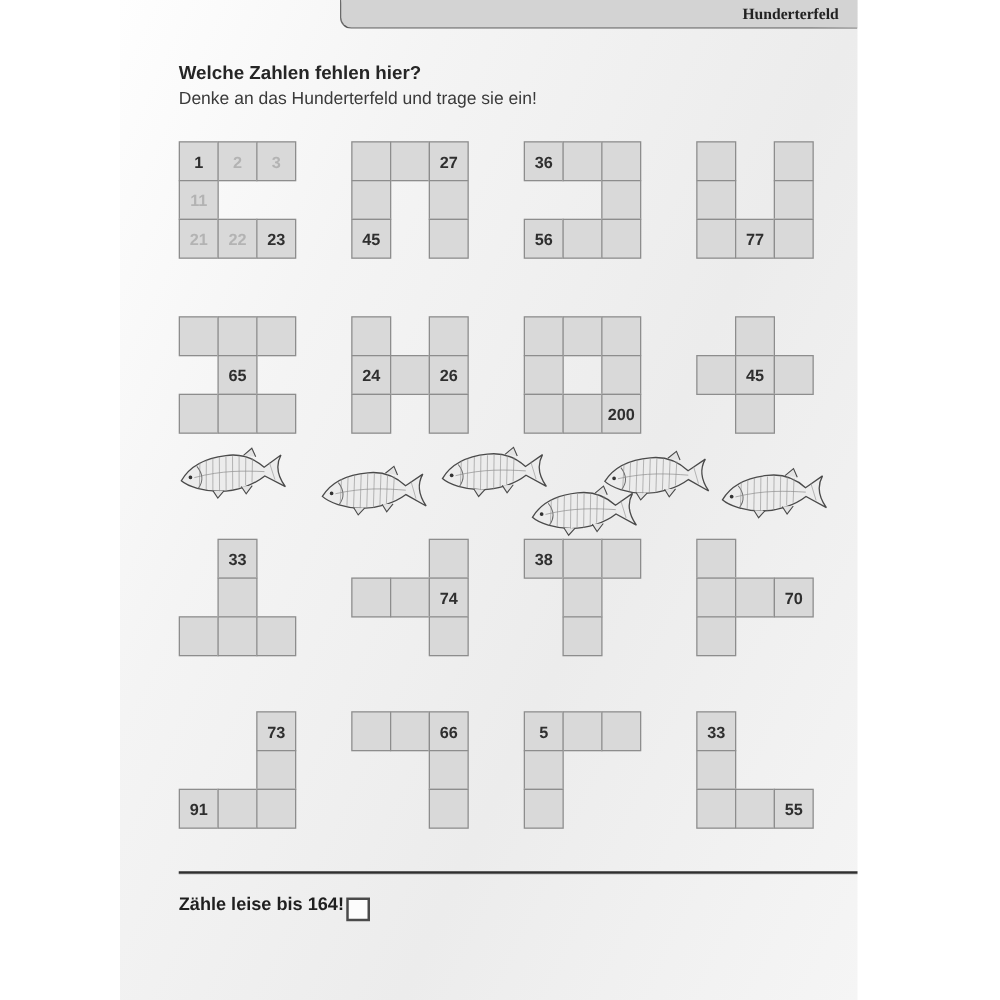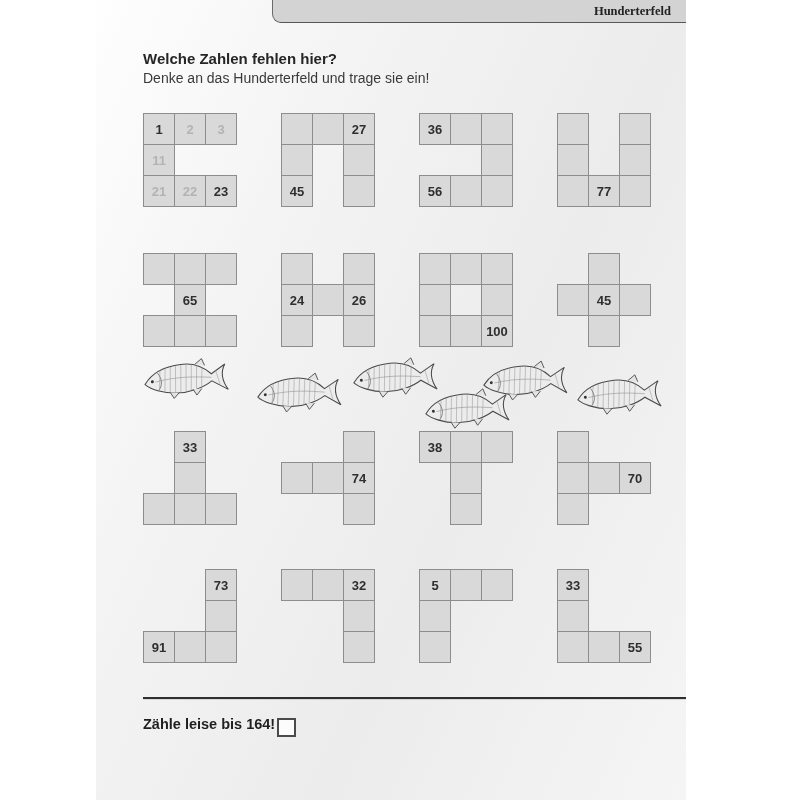--- a/index.html
+++ b/index.html
@@ -112,21 +112,21 @@
         <div class="cell" style="left: 62px; top: 62px;"></div>
       </div>
       <div class="puzzle" style="left: 323px; top: 253px;">
         <div class="cell" style="left: 0px; top: 0px;"></div>
         <div class="cell" style="left: 31px; top: 0px;"></div>
         <div class="cell" style="left: 62px; top: 0px;"></div>
         <div class="cell" style="left: 0px; top: 31px;"></div>
         <div class="cell" style="left: 62px; top: 31px;"></div>
         <div class="cell" style="left: 0px; top: 62px;"></div>
         <div class="cell" style="left: 31px; top: 62px;"></div>
-        <div class="cell" style="left: 62px; top: 62px;">100</div>
+        <div class="cell" style="left: 62px; top: 62px;">200</div>
       </div>
       <div class="puzzle" style="left: 461px; top: 253px;">
         <div class="cell" style="left: 31px; top: 0px;"></div>
         <div class="cell" style="left: 0px; top: 31px;"></div>
         <div class="cell" style="left: 31px; top: 31px;">45</div>
         <div class="cell" style="left: 62px; top: 31px;"></div>
         <div class="cell" style="left: 31px; top: 62px;"></div>
       </div>
       <div class="puzzle" style="left: 47px; top: 431px;">
         <div class="cell" style="left: 31px; top: 0px;">33</div>
@@ -159,21 +159,21 @@
       <div class="puzzle" style="left: 47px; top: 569px;">
         <div class="cell" style="left: 62px; top: 0px;">73</div>
         <div class="cell" style="left: 62px; top: 31px;"></div>
         <div class="cell" style="left: 0px; top: 62px;">91</div>
         <div class="cell" style="left: 31px; top: 62px;"></div>
         <div class="cell" style="left: 62px; top: 62px;"></div>
       </div>
       <div class="puzzle" style="left: 185px; top: 569px;">
         <div class="cell" style="left: 0px; top: 0px;"></div>
         <div class="cell" style="left: 31px; top: 0px;"></div>
-        <div class="cell" style="left: 62px; top: 0px;">32</div>
+        <div class="cell" style="left: 62px; top: 0px;">66</div>
         <div class="cell" style="left: 62px; top: 31px;"></div>
         <div class="cell" style="left: 62px; top: 62px;"></div>
       </div>
       <div class="puzzle" style="left: 323px; top: 569px;">
         <div class="cell" style="left: 0px; top: 0px;">5</div>
         <div class="cell" style="left: 31px; top: 0px;"></div>
         <div class="cell" style="left: 62px; top: 0px;"></div>
         <div class="cell" style="left: 0px; top: 31px;"></div>
         <div class="cell" style="left: 0px; top: 62px;"></div>
       </div>

